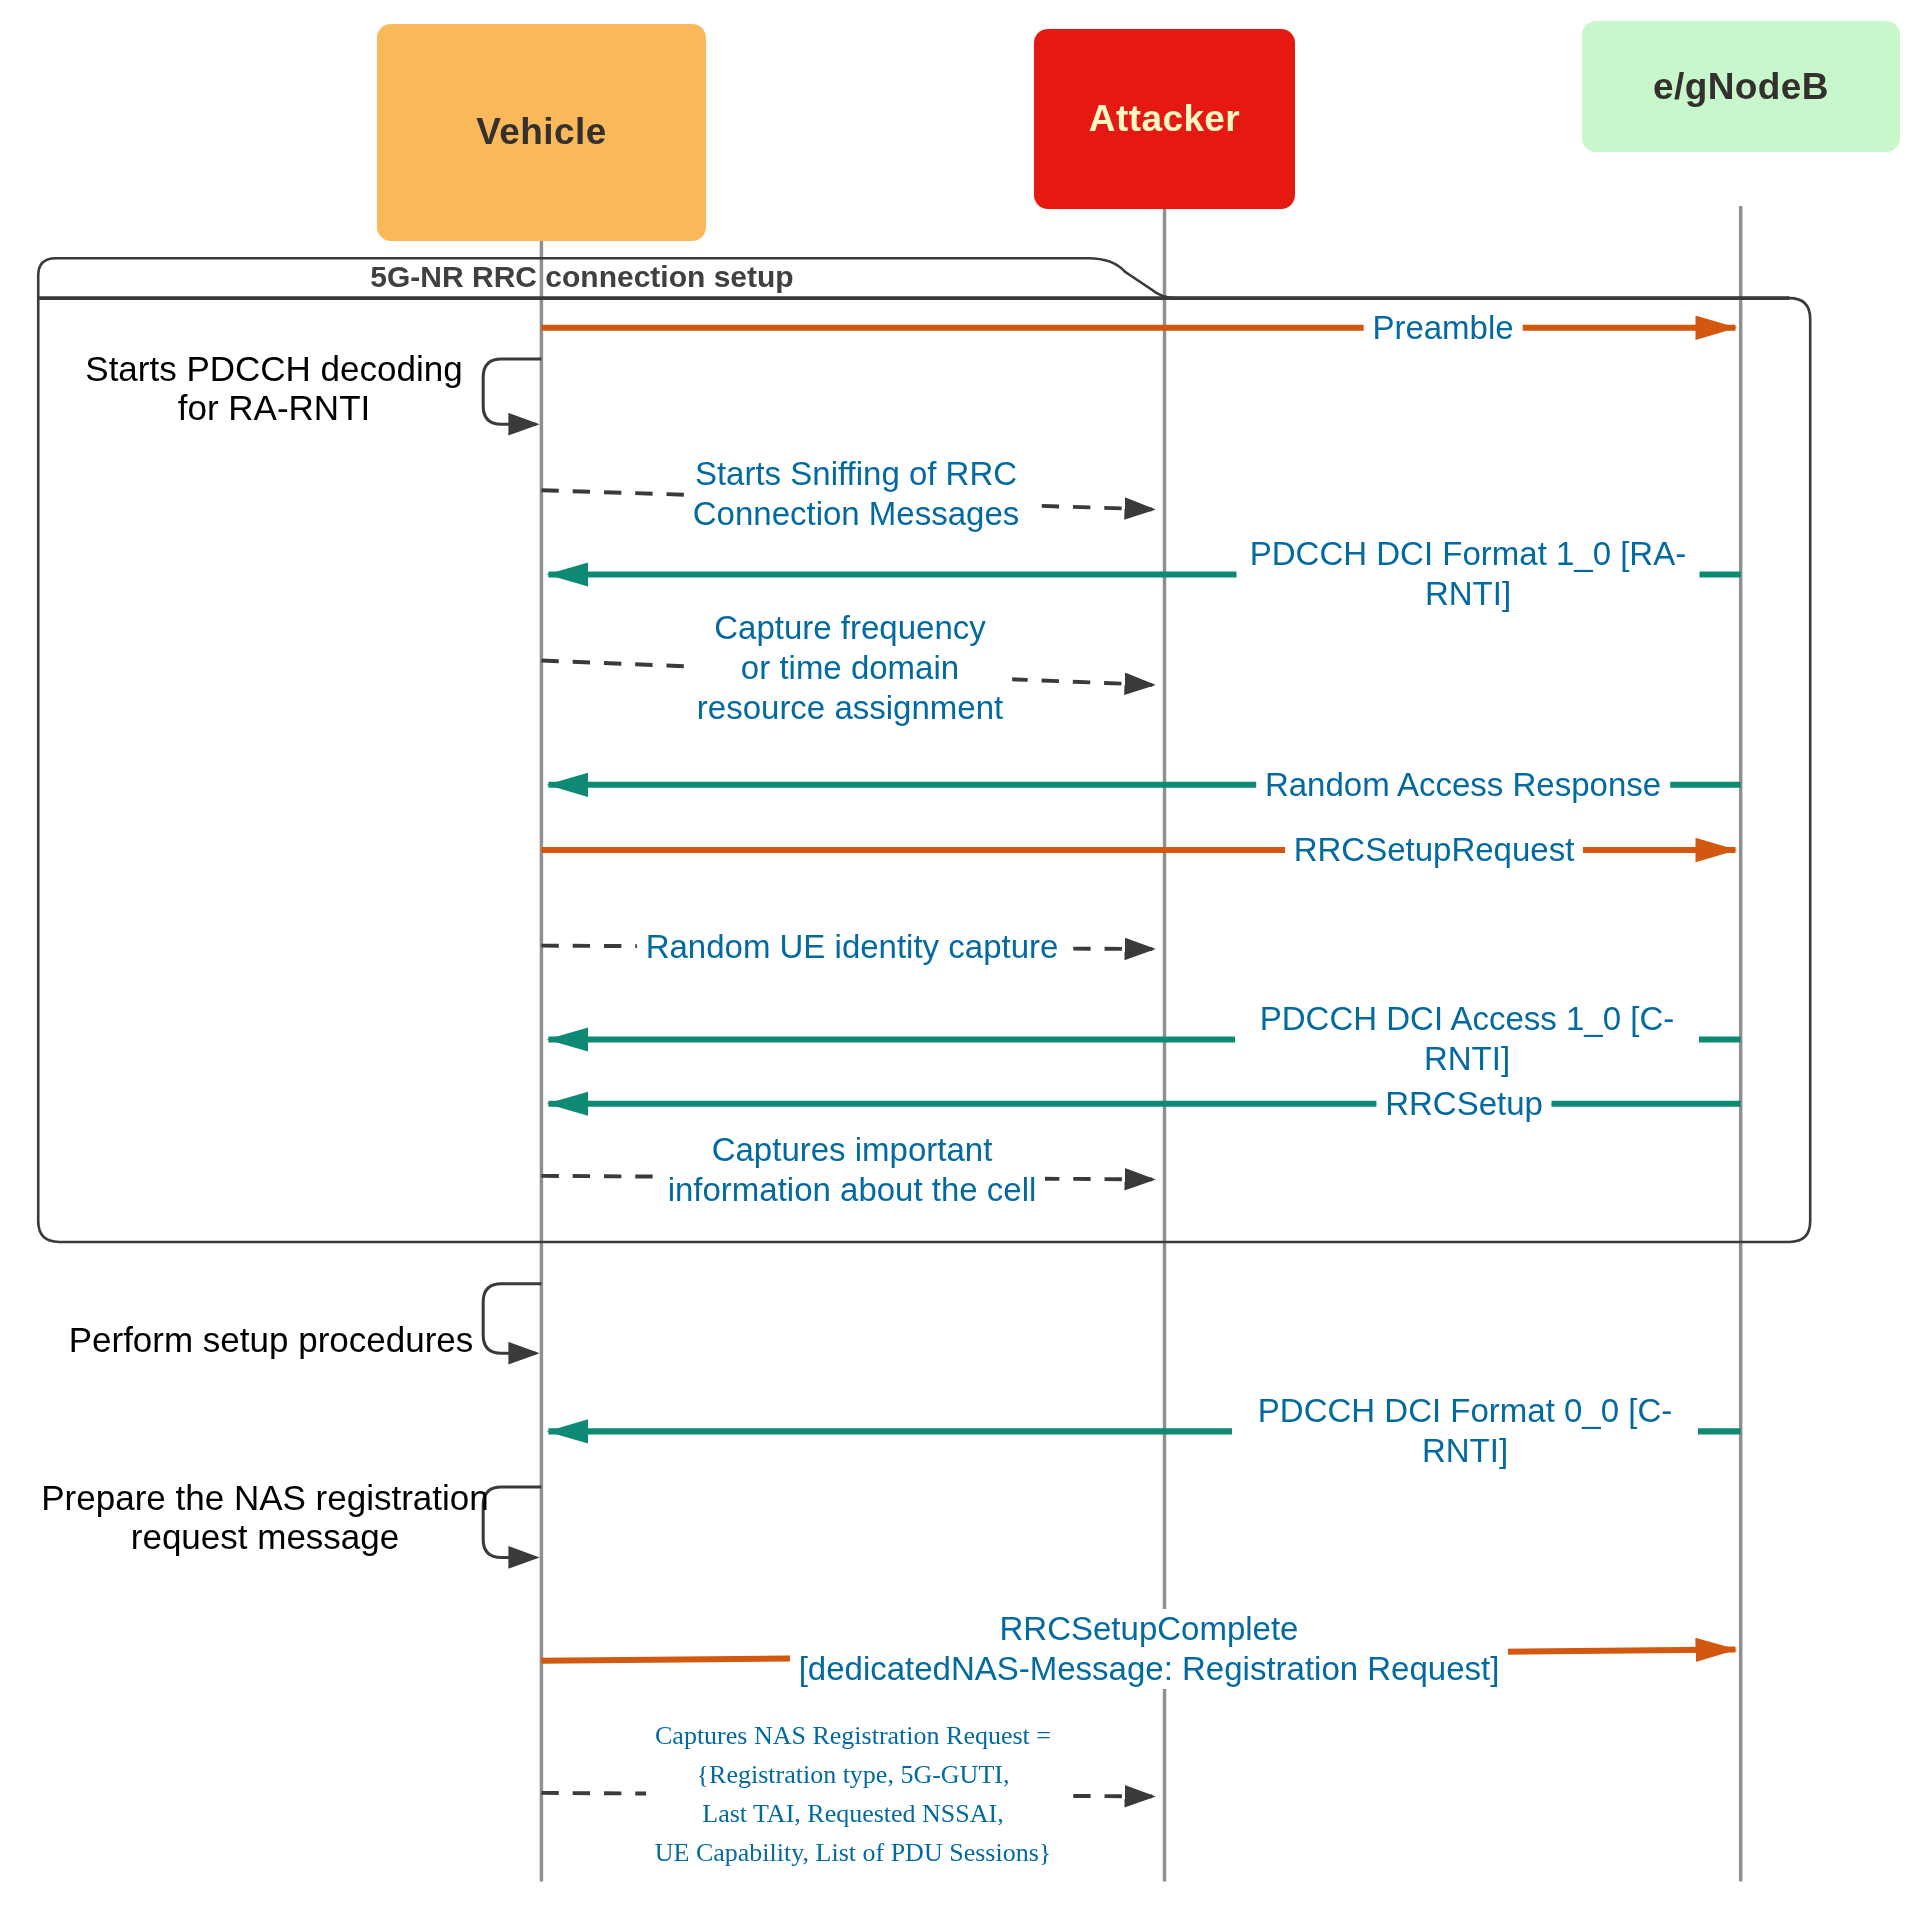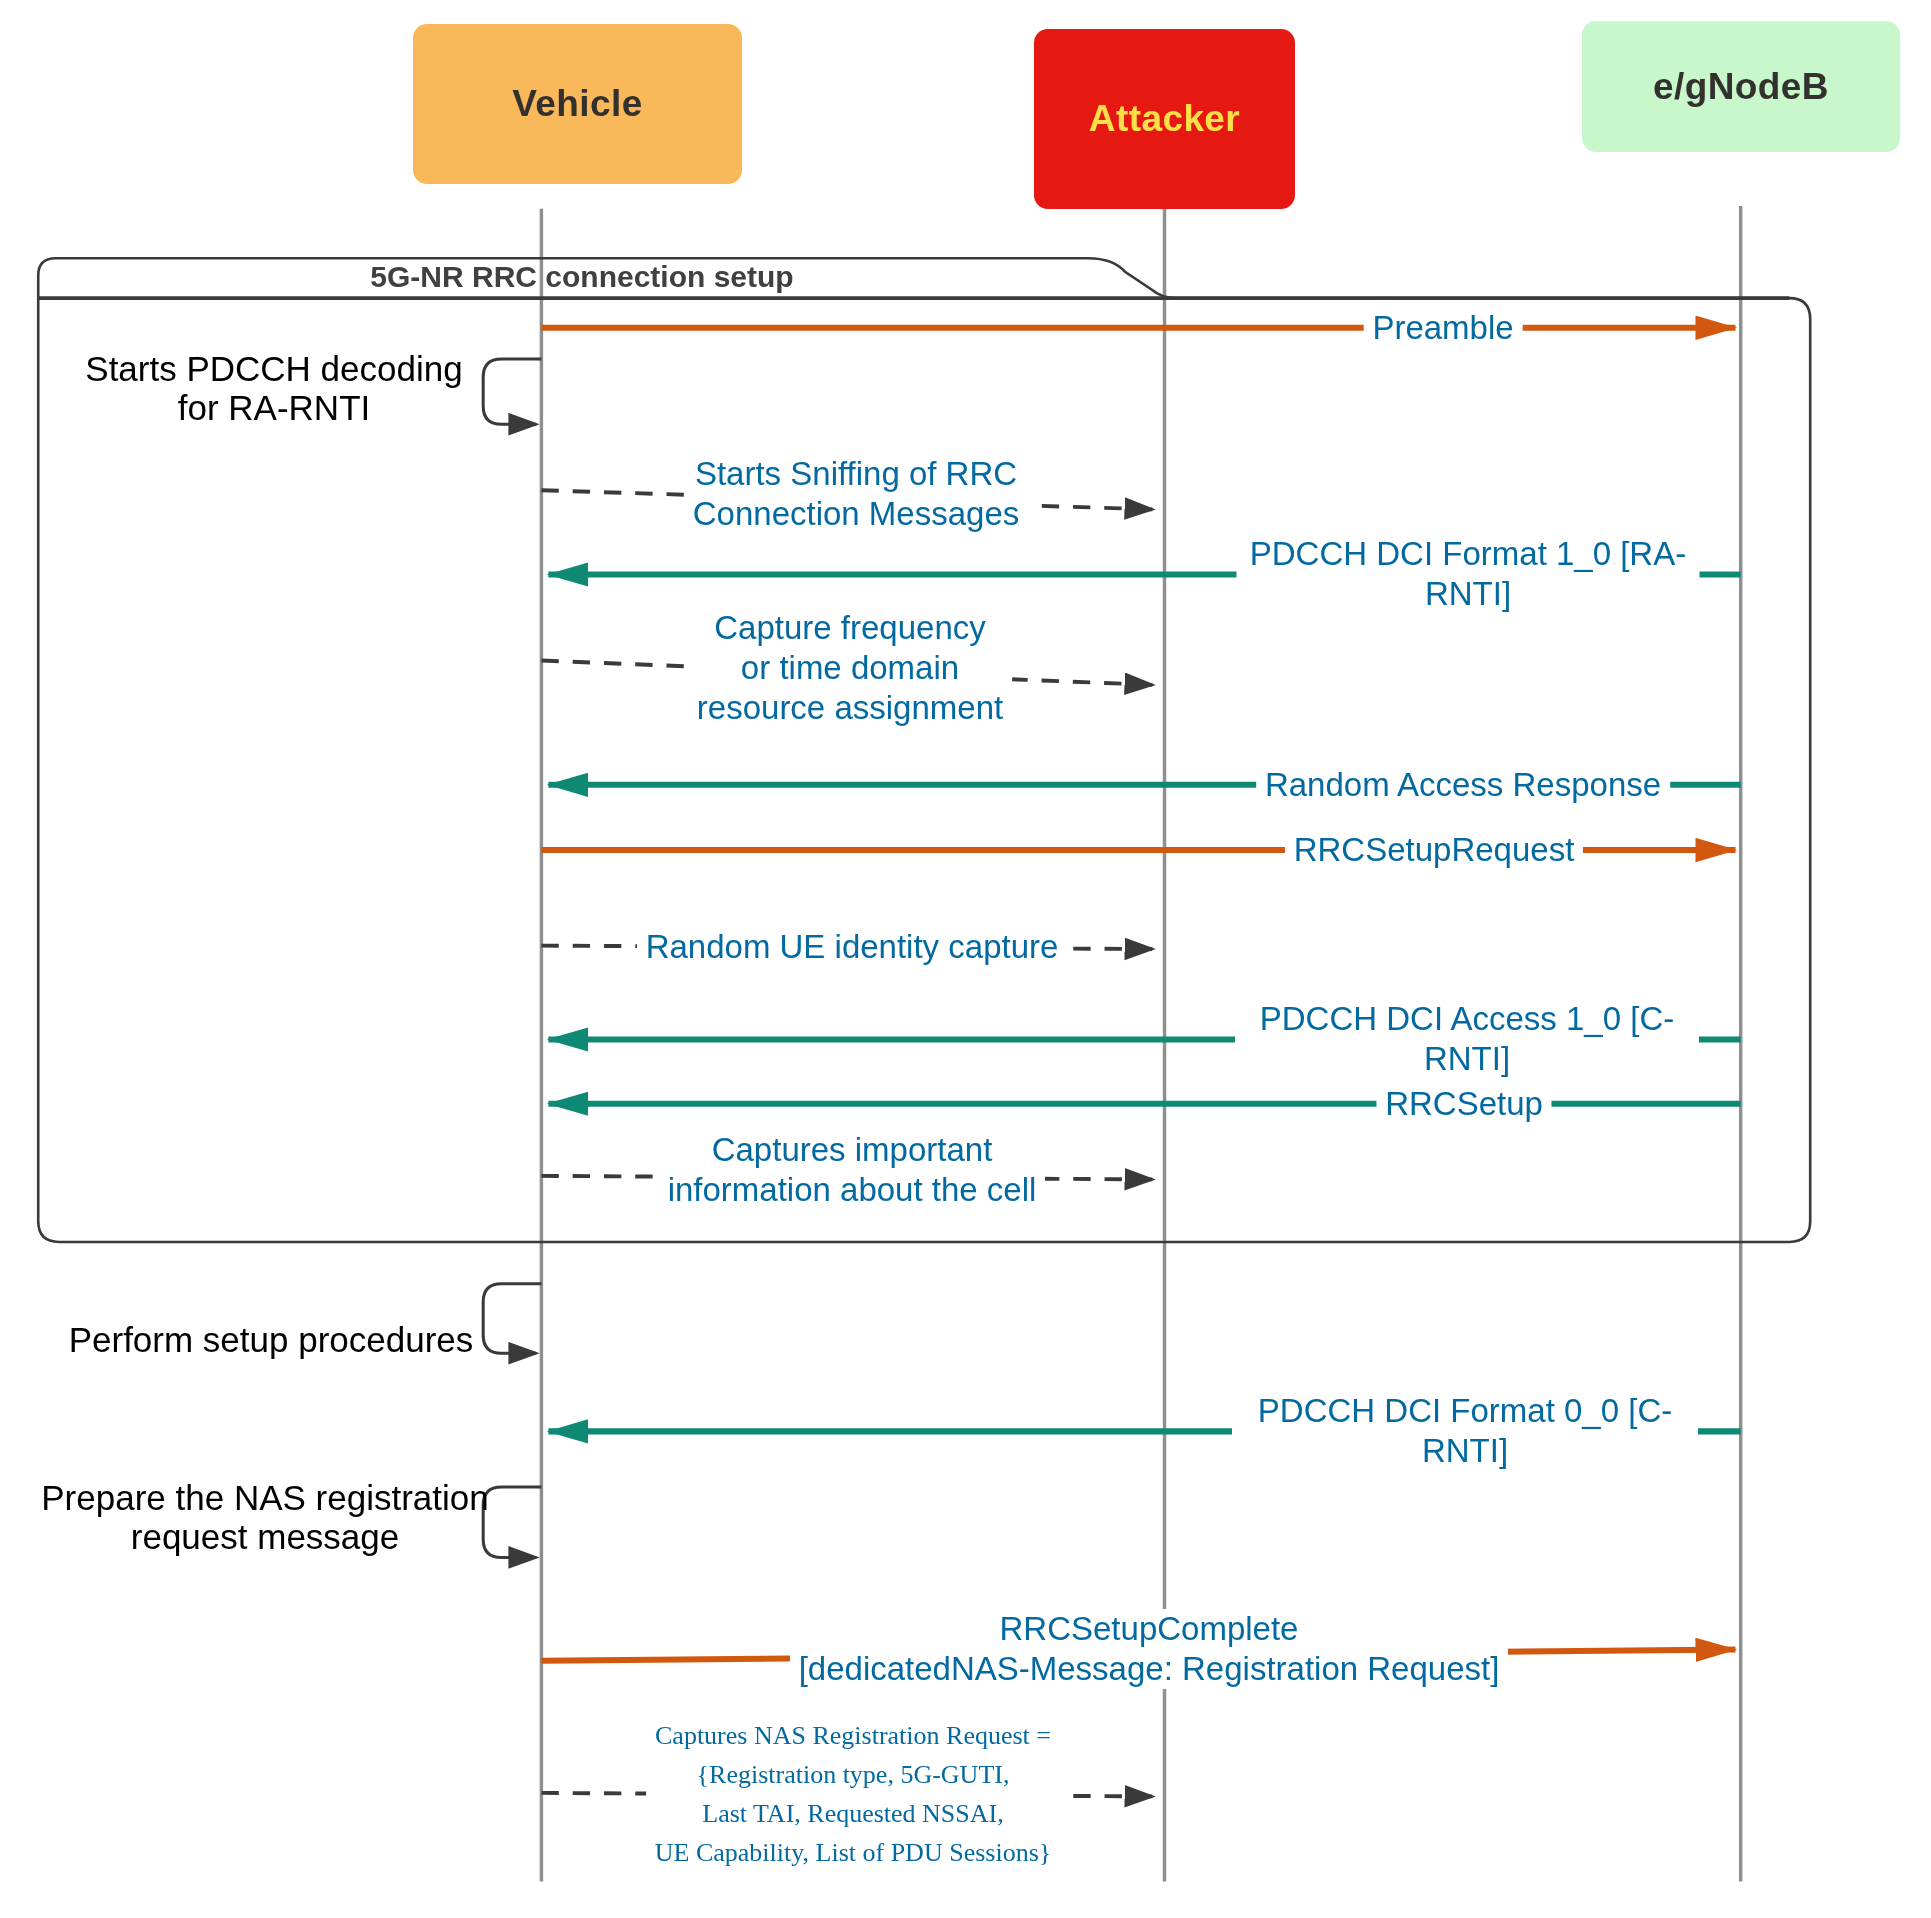--- a/index.html
+++ b/index.html
@@ -6,22 +6,22 @@
   body{
     width:1931px;height:1919px;position:relative;overflow:hidden;
     font-family:"Liberation Sans",sans-serif;color:#000;
   }
   #overlay{position:absolute;left:0;top:0;z-index:1;}
   .actor{
     position:absolute;z-index:3;border-radius:14px;
     display:flex;align-items:center;justify-content:center;
     font-weight:bold;font-size:37px;color:#33302e;letter-spacing:0.4px;
   }
-  #actor-vehicle{left:377px;top:23.5px;width:329px;height:160px;background:#F9B95A;margin-left:36px;}
-  #actor-attacker{left:1034px;top:29px;width:261px;height:180px;background:#E61912;color:#fde047;}
+  #actor-vehicle{left:377px;top:23.5px;width:329px;height:217px;background:#F9B95A;}
+  #actor-attacker{left:1034px;top:29px;width:261px;height:180px;background:#E61912;color:#fef9c3;}
   #actor-egnodeb{left:1582px;top:21px;width:318px;height:131px;background:#C9F7CC;}
   .msg-label{
     position:absolute;z-index:2;transform:translate(-50%,-50%);
     background:#ffffff;white-space:pre-line;text-align:center;
     font-size:33px;line-height:40px;padding:0 8.7px;color:#0369a1;
   }
   .self-label{
     position:absolute;z-index:2;transform:translate(-50%,-50%);
     background:transparent;white-space:pre-line;text-align:center;
     font-size:35px;line-height:39px;color:#000;

